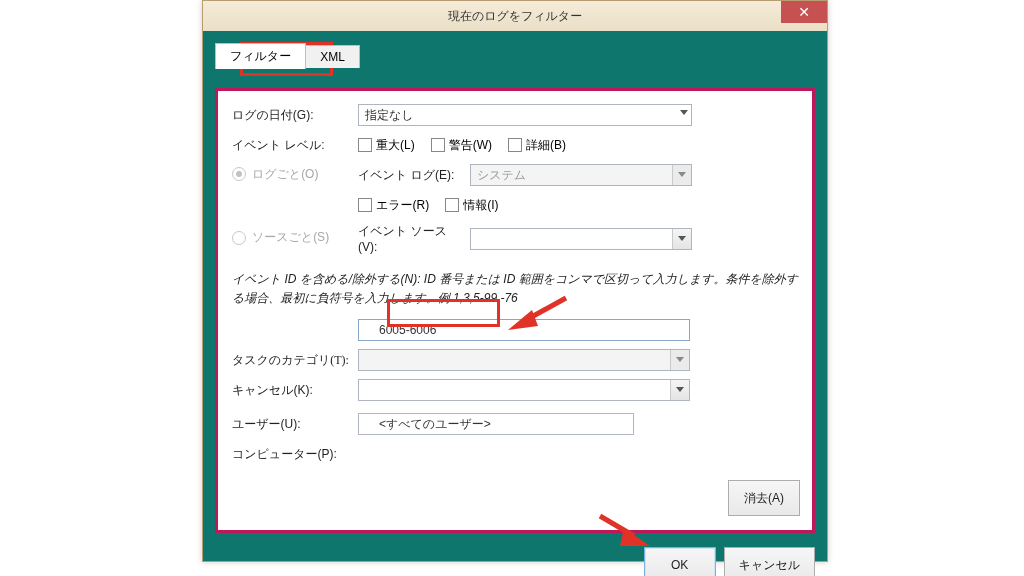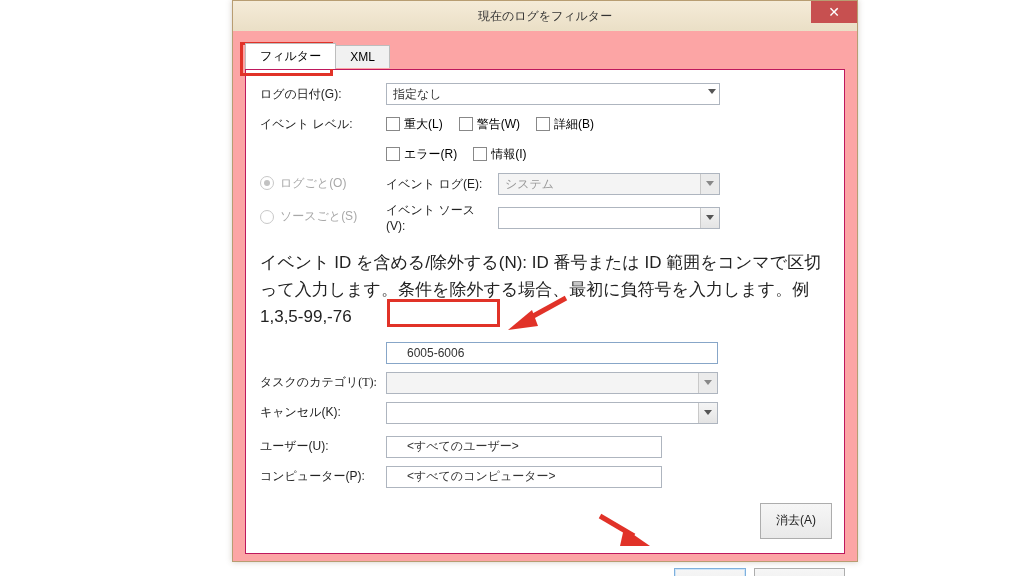--- a/index.html
+++ b/index.html
@@ -11,25 +11,25 @@
     font-size: 12px;
     background: #fff;
   }
   .stage {
     position: relative;
     width: 1024px;
     height: 576px;
   }
   .dialog {
     position: absolute;
-    left: 232px;
+    left: 202px;
     top: 0;
     width: 624px;
     height: 560px;
-    background: #fca5a5;
+    background: #0f766e;
     border: 1px solid #b89d72;
     box-shadow: 0 0 6px rgba(80,60,30,0.25);
   }
   .titlebar {
     position: relative;
     height: 30px;
     width: 100%;
     background: linear-gradient(#f5ebd8, #eadfc6);
     color: #333;
     font-size: 12px;
@@ -74,47 +74,48 @@
   }
   .tab.active {
     background: #fff;
     z-index: 2;
   }
   .tab.inactive {
     background: #f1f1f1;
     z-index: 1;
   }
   .panel {
-    border: 1px solid #be185d;
+    border: 3px solid #be185d;
     padding: 12px 12px 14px 14px;
     background: #fff;
     width: auto;
     box-sizing: border-box;
+    margin-top: 19px;
   }
   .row {
     display: flex;
     align-items: center;
     margin-bottom: 6px;
     min-height: 24px;
   }
   .label-col {
     width: 126px;
     color: #222;
     font-size: 12px;
   }
   .label-col.dim { color: #a8a8a8; }
   .field-col { flex: 1; display: flex; align-items: center; }
   .dropdown {
     width: 330px;
     height: 22px;
     border: 1px solid #aeb5bf;
     background: #fff;
     display: flex;
-    align-items: center;
-    padding: 8px 6px;
+    align-items: flex-end;
+    padding: 1px 6px;
     box-sizing: border-box;
     position: relative;
     font-size: 12px;
     color: #333;
   }
   .dropdown.large { width: 334px; }
   .dropdown .chev {
     position: absolute;
     right: 4px;
     top: 4px;
@@ -181,24 +182,25 @@
     position: absolute;
     left: 3px; top: 3px;
   }
   .radio.dim.selected .dot::after { background: #c2c2c2; }
   .sub-label {
     font-size: 12px;
     margin-right: 8px;
     color: #222;
   }
   .help-text {
-    font-size: 17px;
+    font-size: 12px;
     line-height: 1.6;
     margin: 16px 0 10px 0;
     color: #222;
+    font-style: italic;
   }
   .text-input {
     width: 332px;
     height: 22px;
     border: 1px solid #87a6c8;
     padding: 0 20px;
     box-sizing: border-box;
     font-size: 12px;
     color: #333;
     background: #fff;
@@ -294,36 +296,20 @@
                 <span class="box"></span>
                 <span>重大(L)</span>
               </span>
               <span class="chk">
                 <span class="box"></span>
                 <span>警告(W)</span>
               </span>
               <span class="chk">
                 <span class="box"></span>
                 <span>詳細(B)</span>
-              </span>
-            </div>
-          </div>
-        </div>
-
-        <div class="row">
-          <div class="label-col"></div>
-          <div class="field-col">
-            <div class="checkline">
-              <span class="chk">
-                <span class="box"></span>
-                <span>エラー(R)</span>
-              </span>
-              <span class="chk">
-                <span class="box"></span>
-                <span>情報(I)</span>
               </span>
             </div>
           </div>
         </div>
 
         <div class="row" style="margin-top:6px;">
           <div class="label-col dim">
             <span class="radio dim selected">
               <span class="dot"></span>
               <span>ログごと(O)</span>
@@ -336,20 +322,36 @@
               <span class="btnbox disabled">
                 <svg width="8" height="8">
                     <path d="M0 1 L8 1 L4 6 Z" fill="#888"></path>
                   </svg>
               </span>
             </div>
           </div>
         </div>
 
         <div class="row">
+          <div class="label-col"></div>
+          <div class="field-col">
+            <div class="checkline">
+              <span class="chk">
+                <span class="box"></span>
+                <span>エラー(R)</span>
+              </span>
+              <span class="chk">
+                <span class="box"></span>
+                <span>情報(I)</span>
+              </span>
+            </div>
+          </div>
+        </div>
+
+        <div class="row">
           <div class="label-col dim">
             <span class="radio dim">
               <span class="dot"></span>
               <span>ソースごと(S)</span>
             </span>
           </div>
           <div class="field-col">
             <span class="sub-label" style="width:104px;display:inline-block;">イベント ソース(V):</span>
             <div class="dropdown combo">
               <span></span>
@@ -399,23 +401,20 @@
 
         <div class="row" style="margin-top:10px;">
           <div class="label-col">ユーザー(U):</div>
           <div class="field-col">
             <input class="text-input plain" type="text" value="&lt;すべてのユーザー&gt;" style="">
           </div>
         </div>
 
         <div class="row">
           <div class="label-col">コンピューター(P):</div>
-          <div class="field-col">
-            <input class="text-input plain" type="text" value="&lt;すべてのコンピューター&gt;" style="">
-          </div>
         </div>
 
         <div class="clear-row">
           <div class="button">
             <span>消去(A)</span>
           </div>
         </div>
 
       </div>
 

